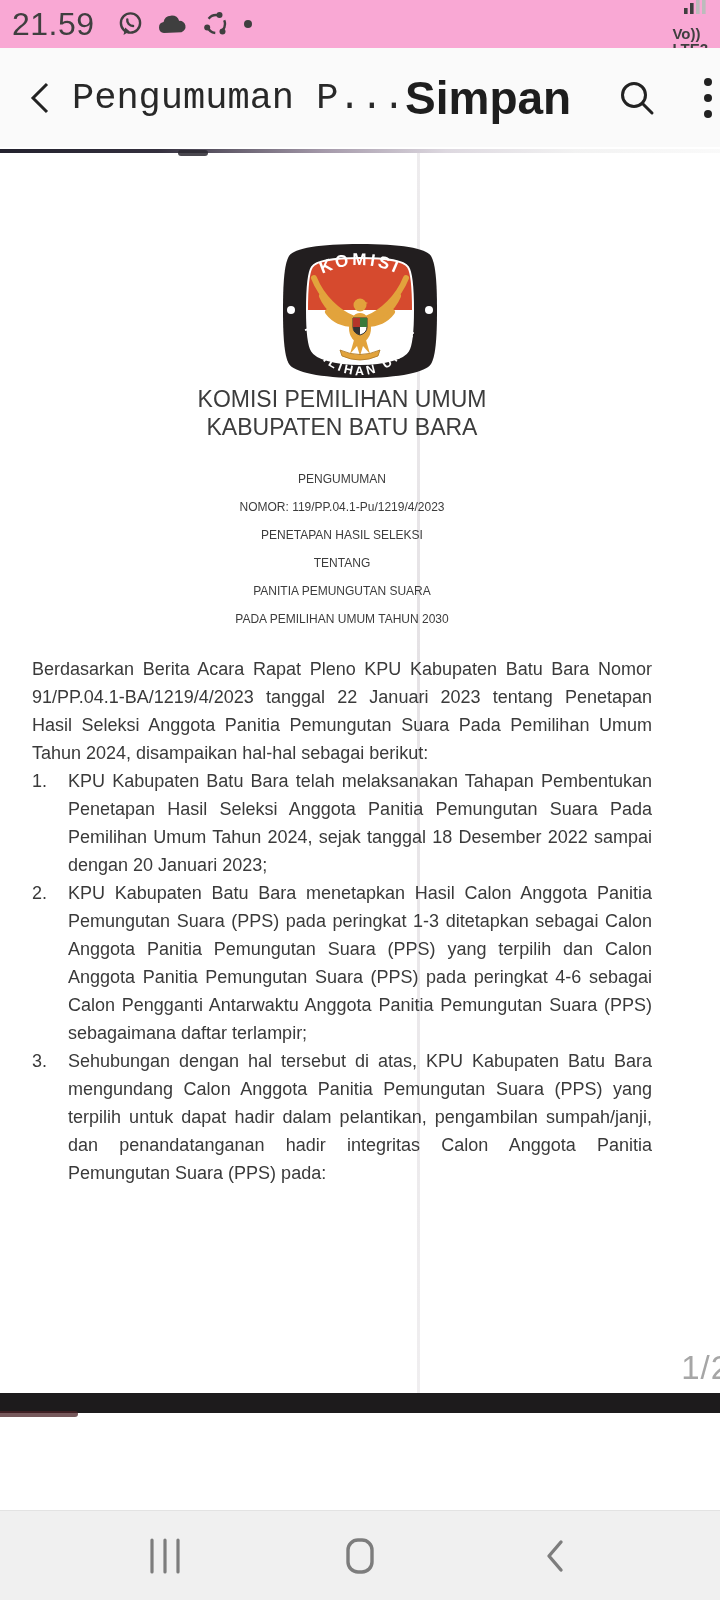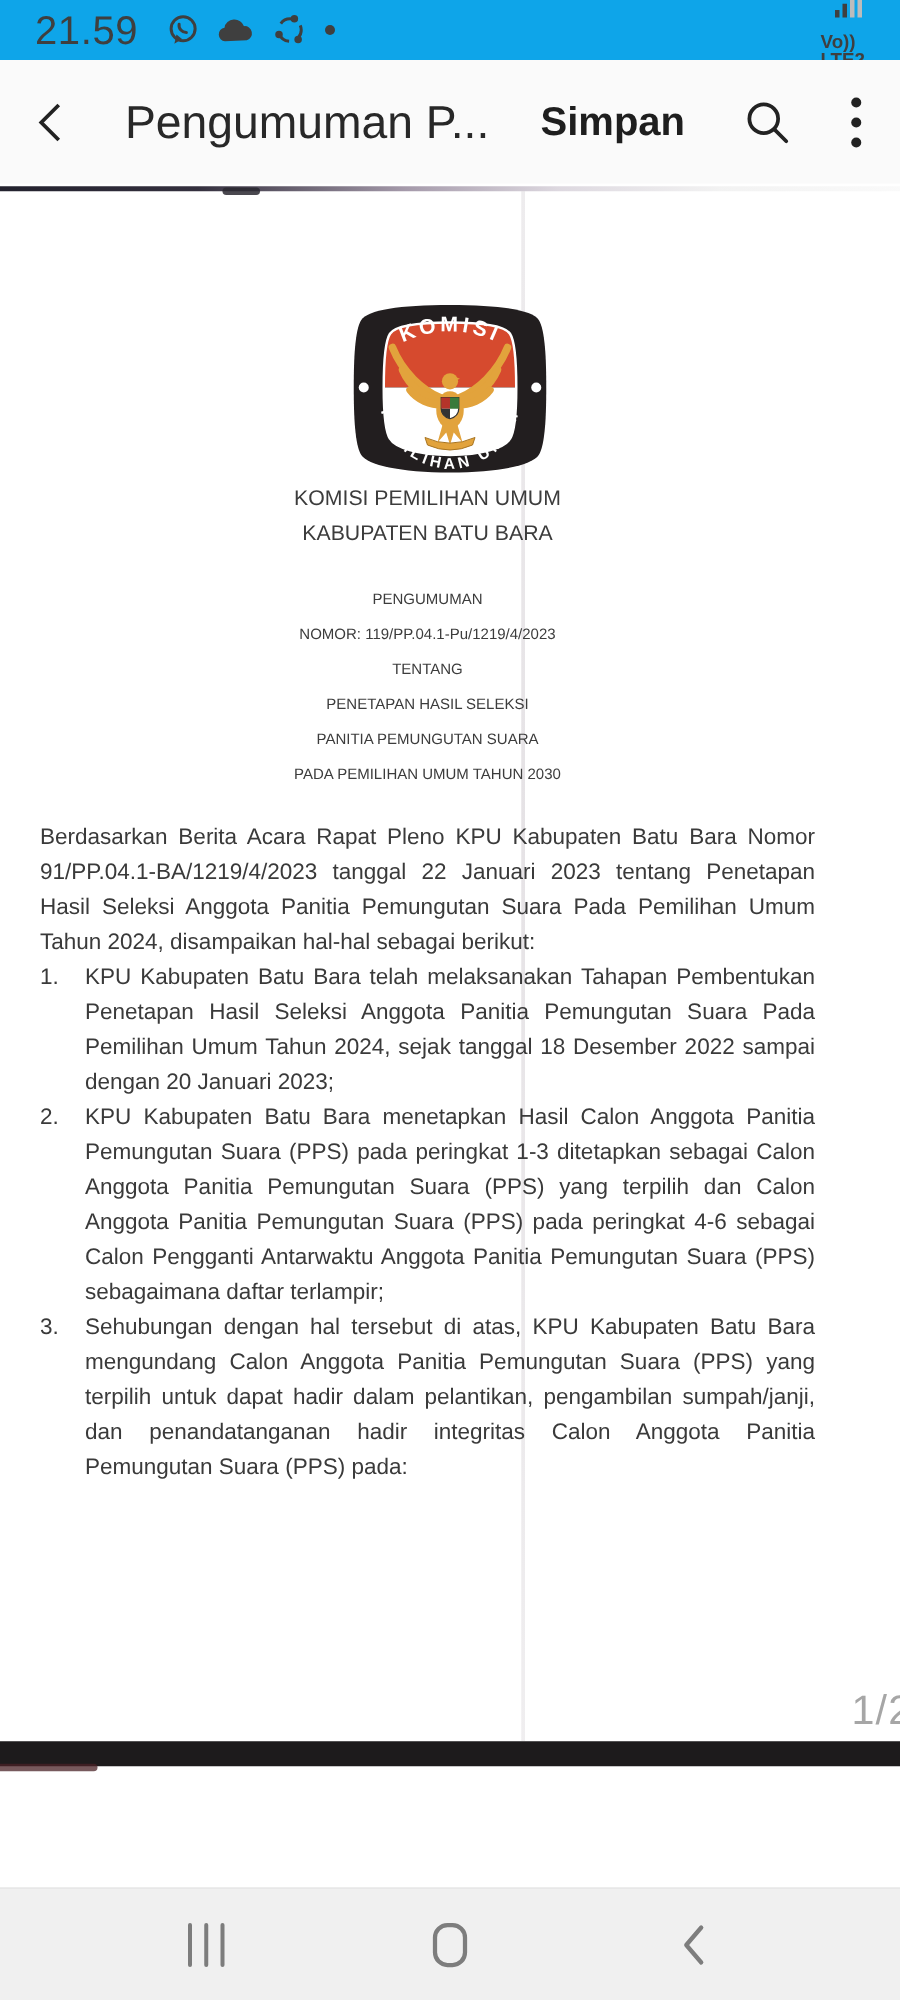--- a/index.html
+++ b/index.html
@@ -5,56 +5,56 @@
   html,body{margin:0;padding:0;background:#444;}
   .screen{
     position:relative;width:720px;height:1600px;margin:0 auto;
     background:#ffffff;overflow:hidden;
     font-family:"Liberation Sans", sans-serif;
     -webkit-font-smoothing:antialiased;
   }
   
   .statusbar{
     position:absolute;top:0;left:0;right:0;height:48px;
-    background:#0ea5e9;display:flex;align-items:center;
-    padding:0 28px;box-sizing:border-box;color:#3f3f3f;
+    background:#f9a8d4;display:flex;align-items:center;
+    padding:0 12px;box-sizing:border-box;color:#3f3f3f;
   }
   .sb-left{display:flex;align-items:center;gap:13px;}
   .sb-right{display:flex;align-items:flex-end;gap:11px;margin-left:auto;flex-direction:column;}
   .sb-time{font-size:32px;letter-spacing:.5px;margin-right:8px;}
   .sb-pct{font-size:30px;}
   .volte{display:flex;flex-direction:column;line-height:15px;font-size:15px;font-weight:bold;text-align:left;}
   .icon{display:inline-flex;align-items:center;justify-content:center;}
   
   .appbar{
     position:absolute;top:48px;left:0;right:0;height:99px;
     background:#fafafa;display:flex;align-items:center;
     padding:0 30px 0 28px;box-sizing:border-box;
   }
   .ab-back{width:52px;height:52px;display:flex;align-items:center;justify-content:flex-start;}
-  .ab-title{font-size:37px;color:#282828;margin-left:20px;white-space:nowrap;}
+  .ab-title{font-size:37px;color:#282828;margin-left:20px;white-space:nowrap;font-family:Liberation Mono, monospace;}
   .ab-actions{display:flex;align-items:center;gap:46px;margin-left:auto;}
-  .ab-save{font-size:32px;font-weight:bold;color:#1e1e1e;}
+  .ab-save{font-size:46px;font-weight:bold;color:#1e1e1e;}
   
   .doc{
     position:absolute;top:147px;left:0;width:720px;height:1246px;
     background:#ffffff;overflow:hidden;
   }
   .photo-top-edge{
     position:absolute;top:2px;left:0;right:0;height:4px;
     background:linear-gradient(90deg,#23222e 0%,#34303e 22%,rgba(90,70,100,.55) 45%,rgba(120,100,130,.25) 62%,rgba(150,150,150,.12) 80%,rgba(150,150,150,.05) 100%);
   }
   .top-smudge{position:absolute;top:3px;left:178px;width:30px;height:6px;background:#2a2830;border-radius:3px;opacity:.85;}
   .fold-line{
     position:absolute;top:6px;bottom:0;left:417px;width:3px;
     background:linear-gradient(180deg,rgba(160,150,160,.18),rgba(170,160,170,.30) 40%,rgba(160,150,160,.16));
   }
   .logo-wrap{position:absolute;top:95px;left:0;width:720px;display:flex;justify-content:center;}
   .doc-headings{position:absolute;top:238px;left:32px;width:620px;text-align:center;color:#3c3c3c;}
-  .h-org{font-size:17px;line-height:28px;}
+  .h-org{font-size:23px;line-height:28px;}
   .h-title-block{margin-top:24px;font-size:12px;line-height:28px;}
   .doc-body{
     position:absolute;top:508px;left:32px;width:620px;
     font-size:18px;line-height:28px;color:#3a3a3a;
   }
   .para{text-align:justify;}
   .num-item{display:flex;align-items:flex-start;}
   .num-cell{flex:0 0 36px;}
   .item-text{flex:1;text-align:justify;}
   .page-indicator{
@@ -249,22 +249,22 @@
     </div>
 
     <div class="doc-headings">
       <div class="h-org">
         <div>KOMISI PEMILIHAN UMUM</div>
         <div>KABUPATEN BATU BARA</div>
       </div>
       <div class="h-title-block">
         <div>PENGUMUMAN</div>
         <div>NOMOR: 119/PP.04.1-Pu/1219/4/2023</div>
+        <div>PENETAPAN HASIL SELEKSI</div>
         <div>TENTANG</div>
-        <div>PENETAPAN HASIL SELEKSI</div>
         <div>PANITIA PEMUNGUTAN SUARA</div>
         <div>PADA PEMILIHAN UMUM TAHUN 2030</div>
       </div>
     </div>
 
     <div class="doc-body">
       <div class="para">Berdasarkan Berita Acara Rapat Pleno KPU Kabupaten Batu Bara Nomor 91/PP.04.1-BA/1219/4/2023 tanggal 22 Januari 2023 tentang Penetapan Hasil Seleksi Anggota Panitia Pemungutan Suara Pada Pemilihan Umum Tahun 2024, disampaikan hal-hal sebagai berikut:</div>
       <div class="num-item">
         <div class="num-cell">1.</div>
         <div class="item-text">KPU Kabupaten Batu Bara telah melaksanakan Tahapan Pembentukan Penetapan Hasil Seleksi Anggota Panitia Pemungutan Suara Pada Pemilihan Umum Tahun 2024, sejak tanggal 18 Desember 2022 sampai dengan 20 Januari 2023;</div>

